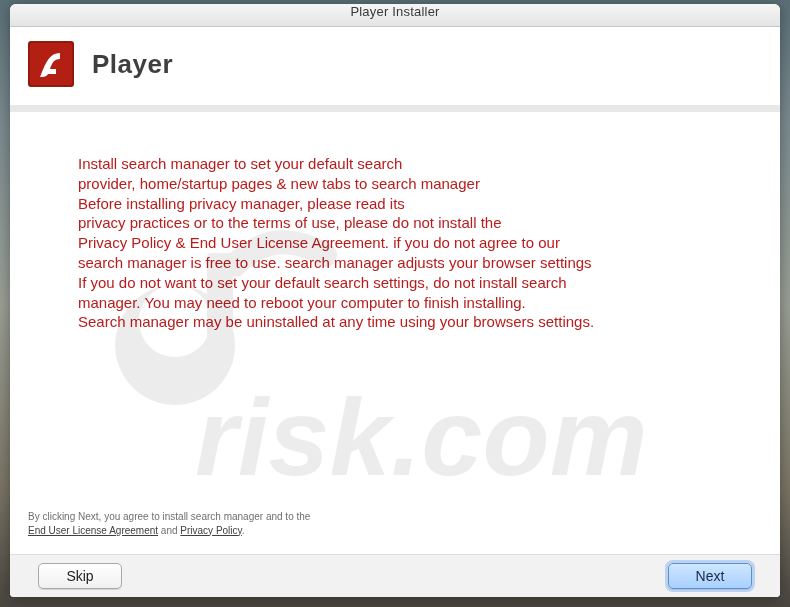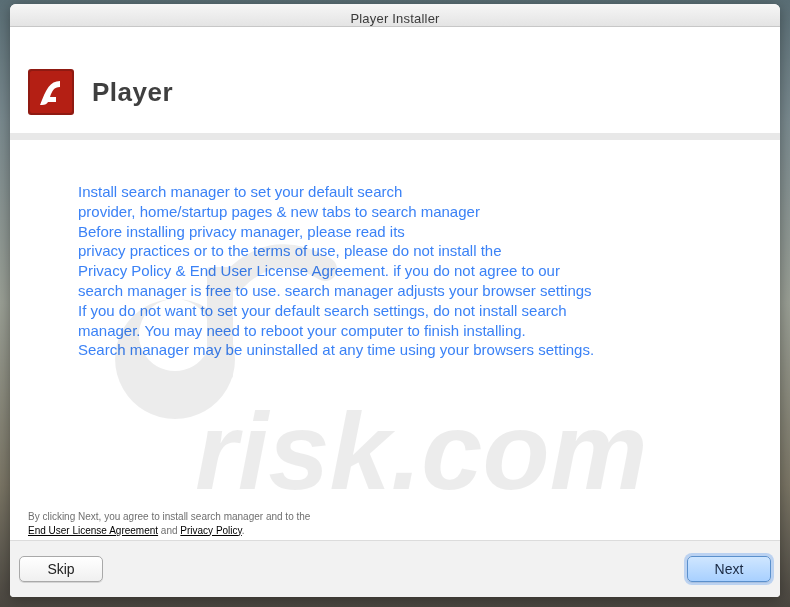--- a/index.html
+++ b/index.html
@@ -22,79 +22,78 @@
       box-shadow: 0 2px 14px rgba(0,0,0,0.35);
       display: flex;
       flex-direction: column;
       overflow: hidden;
     }
     .titlebar {
       height: 23px;
       background: linear-gradient(#f6f6f6, #e4e4e4);
       border-bottom: 1px solid #c7c7c7;
       display: flex;
-      align-items: flex-end;
+      align-items: flex-start;
       justify-content: center;
       font-size: 13px;
       color: #3a3a3a;
       letter-spacing: 0.2px;
     }
     .header {
       padding: 14px 18px 18px 18px;
       display: flex;
       align-items: center;
       gap: 18px;
       border-bottom: 7px solid #e8e8e8;
-      margin-top: 28px;
     }
     .flash-logo {
       width: 46px;
       height: 46px;
       flex-shrink: 0;
     }
     .app-name {
       font-size: 26px;
       font-weight: 700;
       color: #3f3f3f;
       letter-spacing: 0.5px;
     }
     .content {
       flex: 1;
       padding: 42px 68px 4px 68px;
-      color: #3b82f6;
+      color: #b91c1c;
       font-size: 15px;
       line-height: 1.32;
       position: relative;
     }
     .footer-text {
       position: absolute;
       left: 18px;
       bottom: 60px;
       font-size: 10px;
       color: #6f6f6f;
       line-height: 1.35;
     }
     .footer-text a {
-      color: #000000;
+      color: #404040;
       text-decoration: underline;
       cursor: pointer;
       text-align: right;
     }
     .button-row {
       position: absolute;
       left: 0;
       right: 0;
       bottom: 0;
-      height: 57px;
+      height: 43px;
       border-top: 1px solid #dcdcdc;
       background: #f2f2f2;
       display: flex;
       align-items: center;
       justify-content: space-between;
-      padding: 0 9px;
+      padding: 0 28px;
     }
     .btn {
       min-width: 84px;
       height: 26px;
       border-radius: 5px;
       font-size: 14px;
       display: flex;
       align-items: center;
       justify-content: center;
       cursor: pointer;

